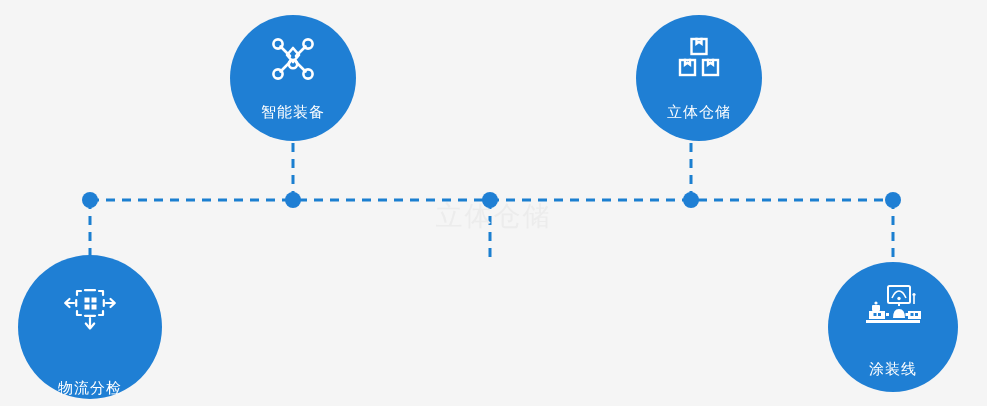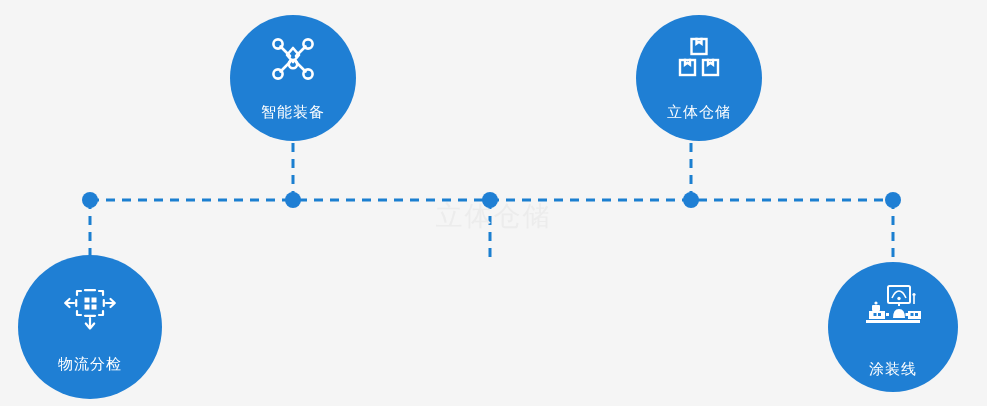--- a/index.html
+++ b/index.html
@@ -54,21 +54,21 @@
 
   
   #node-smart-equipment{left:230px;top:15px;width:126px;height:126px;}
   #node-smart-equipment .icon{margin-top:19px;}
   #node-smart-equipment .node-label{margin-top:15px;}
 
   #node-stereo-warehouse{left:636px;top:15px;width:126px;height:126px;}
   #node-stereo-warehouse .icon{margin-top:20px;}
   #node-stereo-warehouse .node-label{margin-top:16px;}
 
-  #node-logistics-sorting{left:18px;top:255px;width:144px;height:144px;}
+  #node-logistics-sorting{left:18px;top:255px;width:144px;height:144px;gap:24px;}
   #node-logistics-sorting .icon{margin-top:26px;}
   #node-logistics-sorting .node-label{margin-top:18px;}
 
   #node-production-line{left:425px;top:262px;width:130px;height:130px;}
   #node-production-line .icon{margin-top:23px;}
   #node-production-line .node-label{margin-top:22px;}
 
   #node-coating-line{left:828px;top:262px;width:130px;height:130px;}
   #node-coating-line .icon{margin-top:22px;}
   #node-coating-line .node-label{margin-top:26px;text-align:center;}

